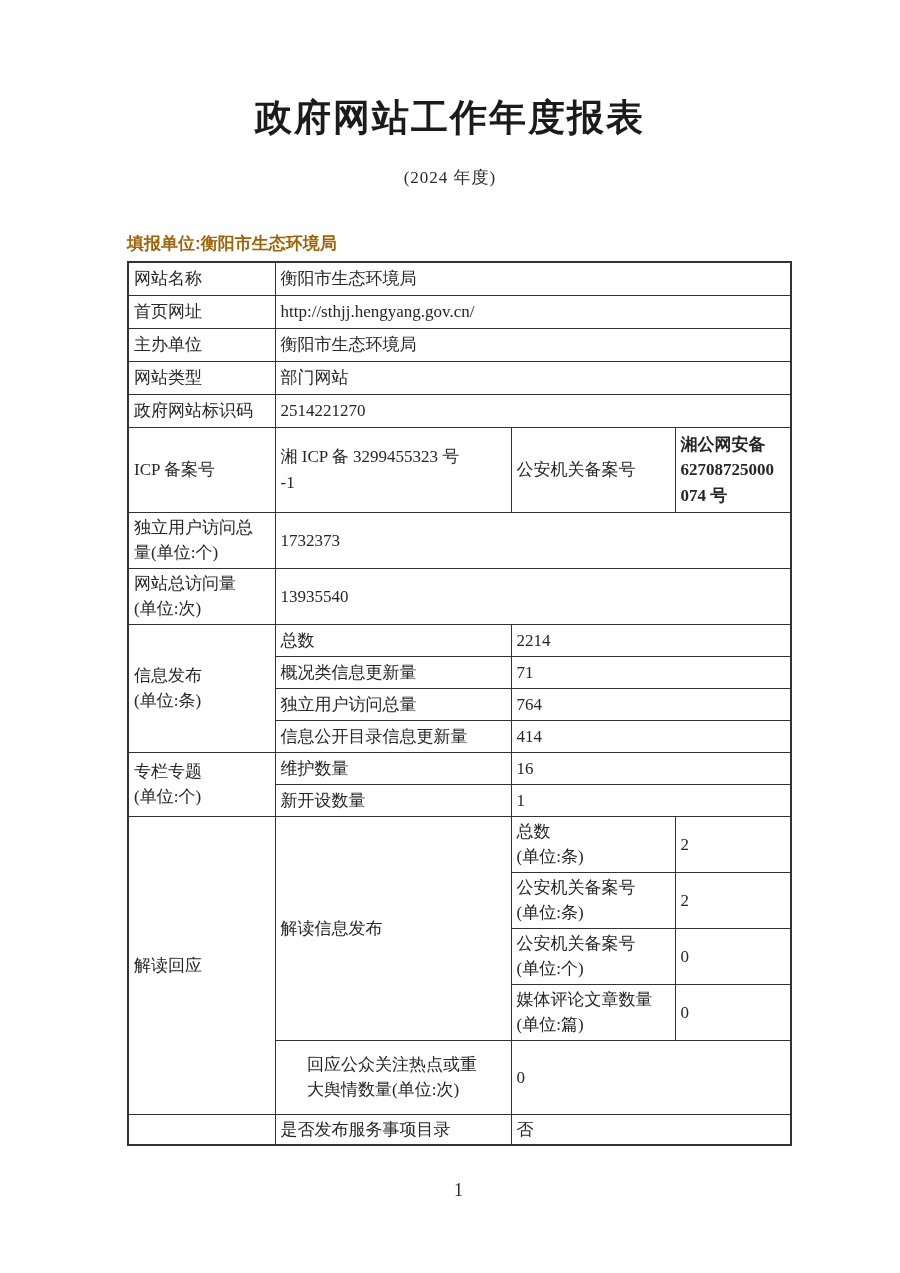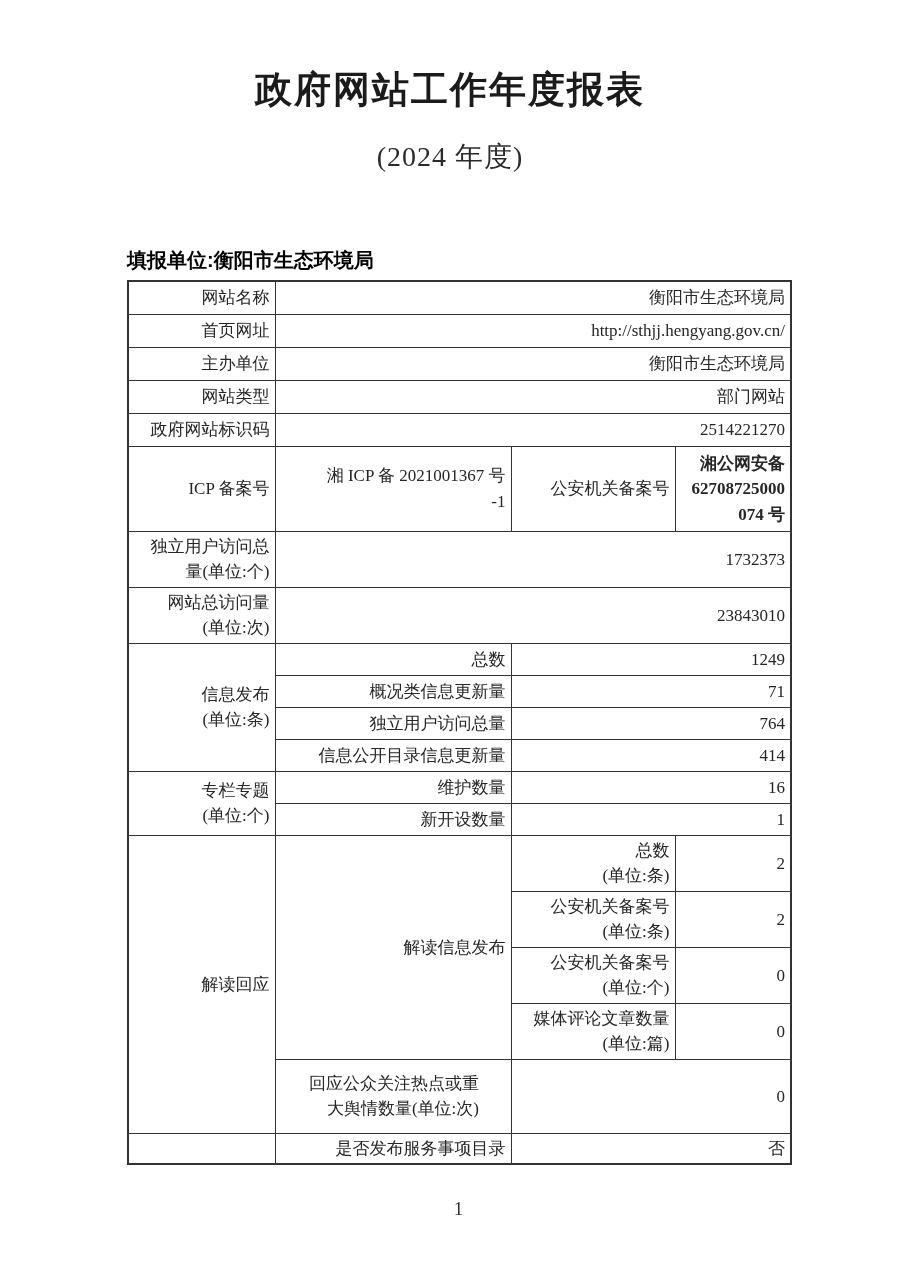--- a/index.html
+++ b/index.html
@@ -8,53 +8,53 @@
     position: relative;
     width: 900px;
     height: 1273px;
     background: #ffffff;
     font-family: "Liberation Serif", "DejaVu Serif", serif;
     color: #262626;
     overflow: hidden;
   }
   .title {
     margin: 0;
-    padding-top: 68px;
+    padding-top: 96px;
     text-align: center;
     font-family: "Liberation Sans", "DejaVu Sans", sans-serif;
     font-weight: 700;
     font-size: 37px;
     letter-spacing: 2px;
     color: #1b1b1b;
     line-height: 1.2;
   }
   .subtitle {
     margin-top: 26px;
     text-align: center;
-    font-size: 28px;
+    font-size: 17px;
     letter-spacing: 1px;
     color: #2b2b2b;
   }
   .unit-line {
-    margin: 71px 0 6px 127px;
+    margin: 43px 0 6px 127px;
     font-family: "Liberation Sans", "DejaVu Sans", sans-serif;
     font-weight: 700;
-    font-size: 20px;
-    color: #000000;
+    font-size: 17px;
+    color: #a16207;
   }
   table.report {
     margin-left: 127px;
     width: 663px;
     border-collapse: collapse;
     table-layout: fixed;
     border: 2px solid #333333;
   }
   table.report td {
     border: 1.5px solid #333333;
-    text-align: right;
+    text-align: left;
     vertical-align: middle;
     font-size: 17px;
     line-height: 1.5;
     padding: 2px 5px;
     color: #262626;
     overflow: hidden;
   }
   td.breakall { word-break: break-all; font-weight: bold; }
   .ln { display: block; }
   .narrow { display: block; max-width: 172px; margin: 8px auto; }
@@ -101,51 +101,51 @@
         <td colspan="3">部门网站</td>
       </tr>
       <tr style="height:33px">
         <td>政府网站标识码</td>
         <td colspan="3">2514221270</td>
       </tr>
 
       <tr style="height:85px">
         <td>ICP 备案号</td>
         <td>
-          <span class="ln">湘 ICP 备 2021001367 号</span>
+          <span class="ln">湘 ICP 备 3299455323 号</span>
           <span class="ln">-1</span>
         </td>
         <td>公安机关备案号</td>
         <td class="breakall">
           <span class="ln">湘公网安备</span>
           <span class="ln">62708725000</span>
           <span class="ln">074  号</span>
         </td>
       </tr>
 
       <tr style="height:53px">
         <td>独立用户访问总量(单位:个)</td>
         <td colspan="3">1732373</td>
       </tr>
 
       <tr style="height:52px">
         <td>
           <span class="ln">网站总访问量</span>
           <span class="ln">(单位:次)</span>
         </td>
-        <td colspan="3">23843010</td>
+        <td colspan="3">13935540</td>
       </tr>
 
       <tr style="height:32px">
         <td rowspan="4">
           <span class="ln">信息发布</span>
           <span class="ln">(单位:条)</span>
         </td>
         <td>总数</td>
-        <td colspan="2">1249</td>
+        <td colspan="2">2214</td>
       </tr>
       <tr style="height:32px">
         <td>概况类信息更新量</td>
         <td colspan="2">71</td>
       </tr>
       <tr style="height:32px">
         <td>独立用户访问总量</td>
         <td colspan="2">764</td>
       </tr>
       <tr style="height:32px">

